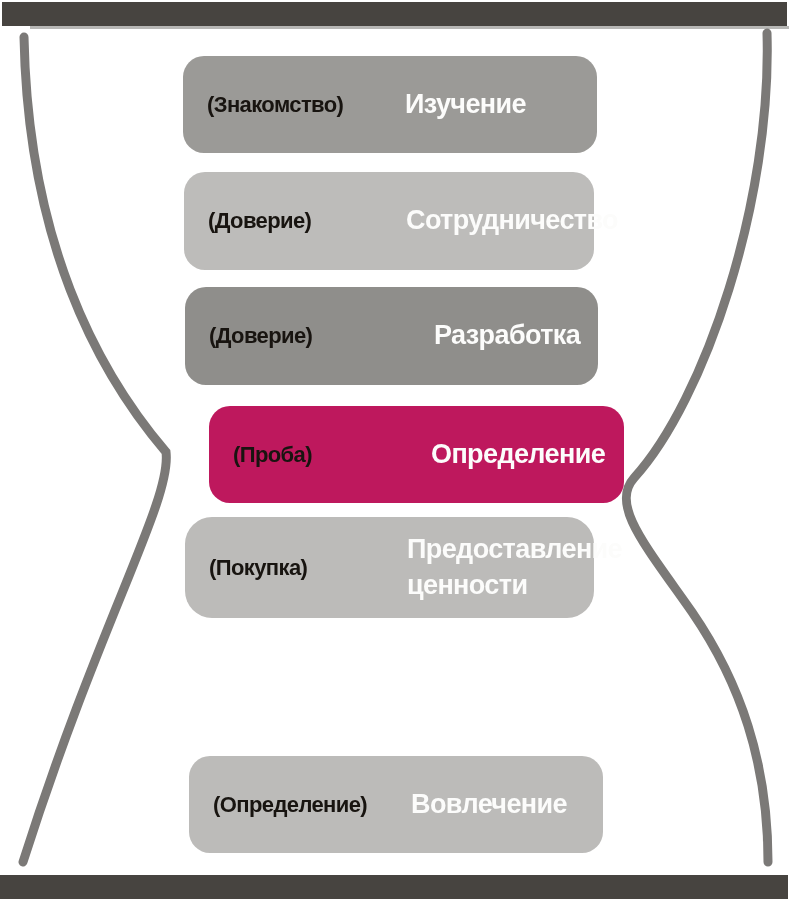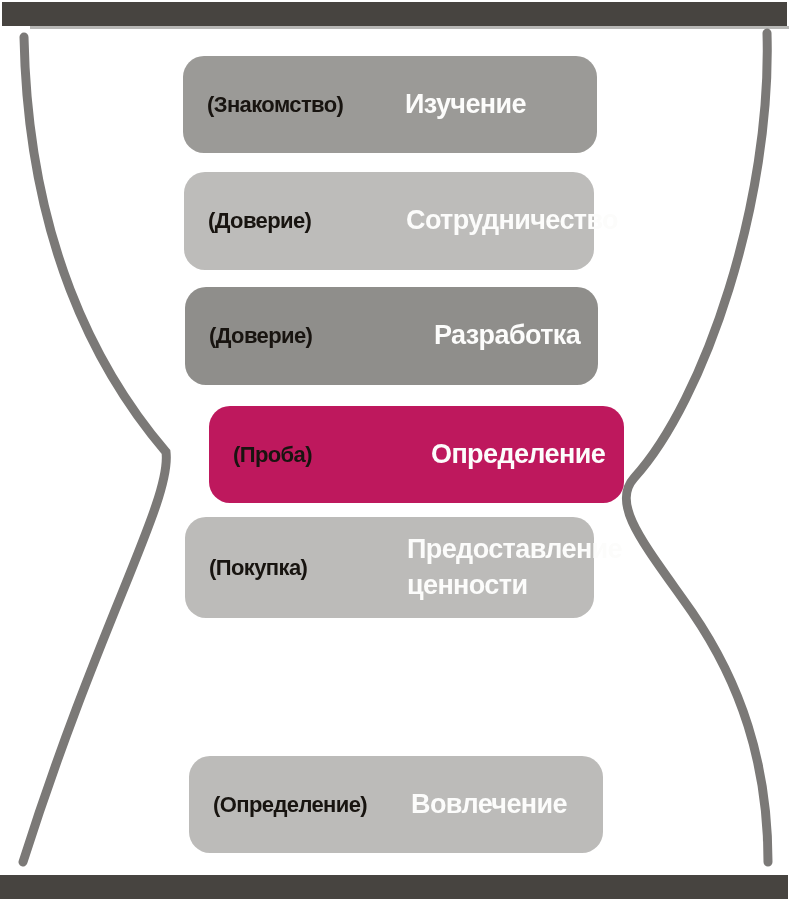--- a/index.html
+++ b/index.html
@@ -83,21 +83,21 @@
   <div class="stage s3" style="background: rgb(143, 142, 139);">
     <span class="lbl-left" style="color: rgb(24, 20, 16);">(Доверие)</span>
     <span class="lbl-right" style="color: rgb(252, 252, 251);">Разработка</span>
   </div>
 
   <div class="stage s4" style="background: #be185d; margin-left: 16px;">
     <span class="lbl-left" style="color: rgb(24, 20, 16);">(Проба)</span>
     <span class="lbl-right" style="color: rgb(252, 252, 251);">Определение</span>
   </div>
 
-  <div class="stage s5" style="background: rgb(188, 187, 185);">
+  <div class="stage s5" style="background: rgb(188, 187, 185); border-radius: 27px;">
     <span class="lbl-left" style="color: rgb(24, 20, 16);">(Покупка)</span>
     <span class="lbl-right" style="color: rgb(252, 252, 251);">Предоставление ценности</span>
   </div>
 
 
   <div class="stage s7" style="background: rgb(188, 187, 185);">
     <span class="lbl-left" style="color: rgb(24, 20, 16);">(Определение)</span>
     <span class="lbl-right" style="color: rgb(252, 252, 251);">Вовлечение</span>
   </div>
 

